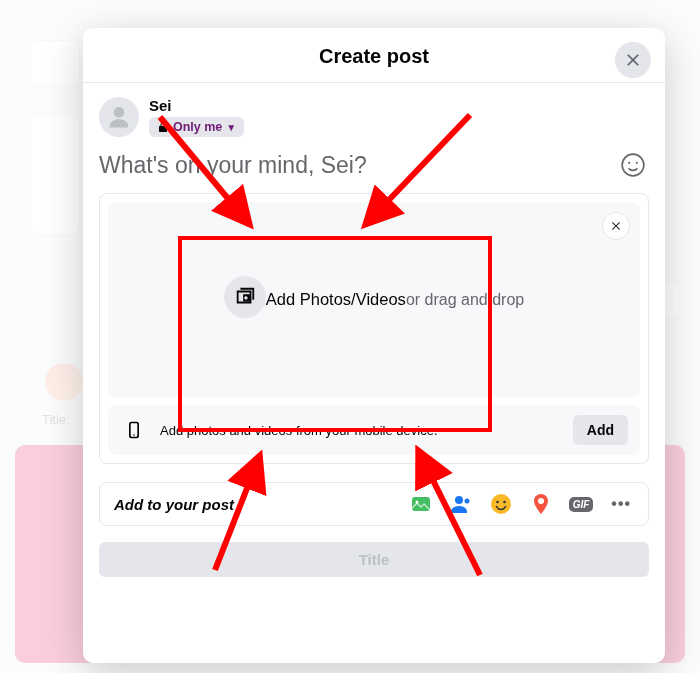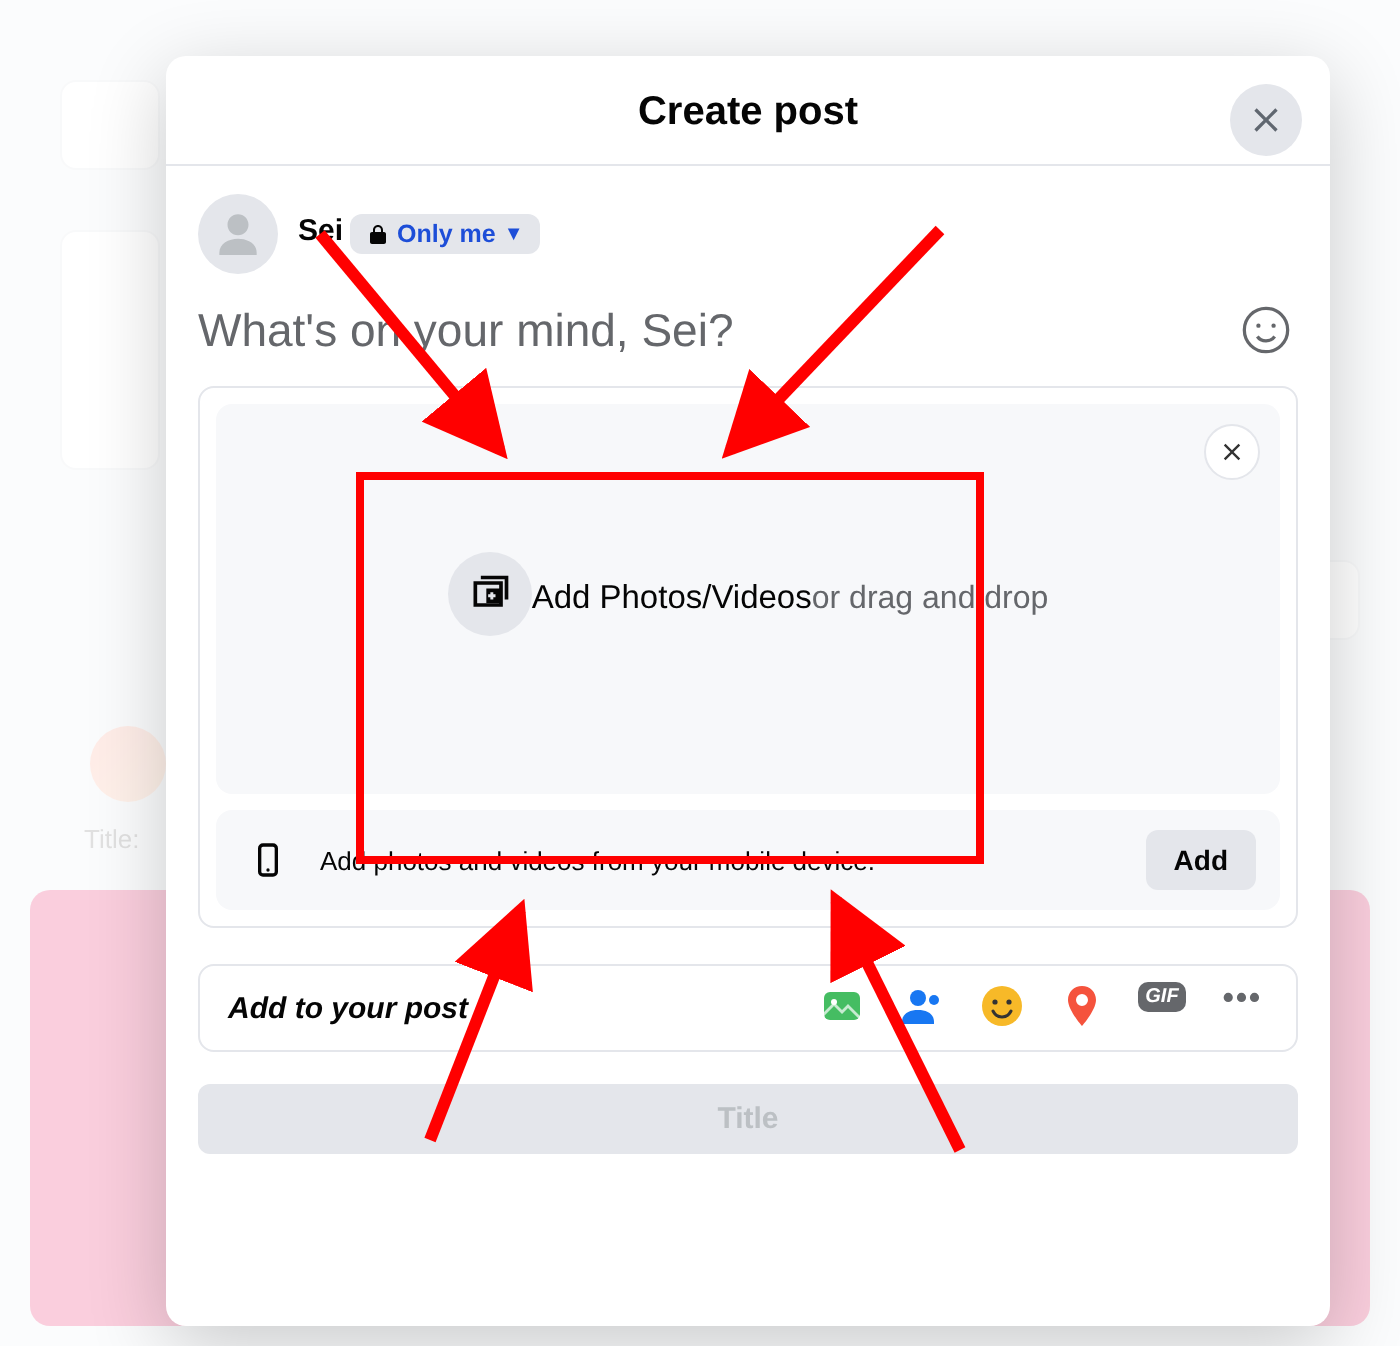--- a/index.html
+++ b/index.html
@@ -115,38 +115,38 @@
       display: flex;
       align-items: center;
       justify-content: center;
       margin-right: 10px;
     }
     .avatar svg {
       fill: #bcc0c4;
     }
     .user-info {
       display: flex;
-      flex-direction: row;
+      flex-direction: column;
       gap: 3px;
     }
     .username {
       font-size: 15px;
       font-weight: 600;
       color: #050505;
     }
     .privacy-selector {
       display: inline-flex;
       align-items: center;
       gap: 4px;
       background: #e4e6eb;
       border-radius: 6px;
       padding: 3px 8px;
       font-size: 12.5px;
       font-weight: 600;
-      color: #1d4ed8;
+      color: #701a75;
       width: fit-content;
       cursor: pointer;
     }
     .privacy-selector svg.lock {
       width: 12px;
       height: 12px;
       fill: #050505;
     }
     .privacy-selector span.caret {
       font-size: 10px;
@@ -289,21 +289,21 @@
     }
     .post-options {
       display: flex;
       align-items: center;
       gap: 14px;
     }
     .opt-icon {
       width: 26px;
       height: 26px;
       display: flex;
-      align-items: flex-start;
+      align-items: center;
       justify-content: center;
       cursor: pointer;
     }
     .gif-badge {
       background: #65676b;
       color: #fff;
       border-radius: 5px;
       padding: 2px 4px;
       font-size: 10px;
       font-weight: 700;

